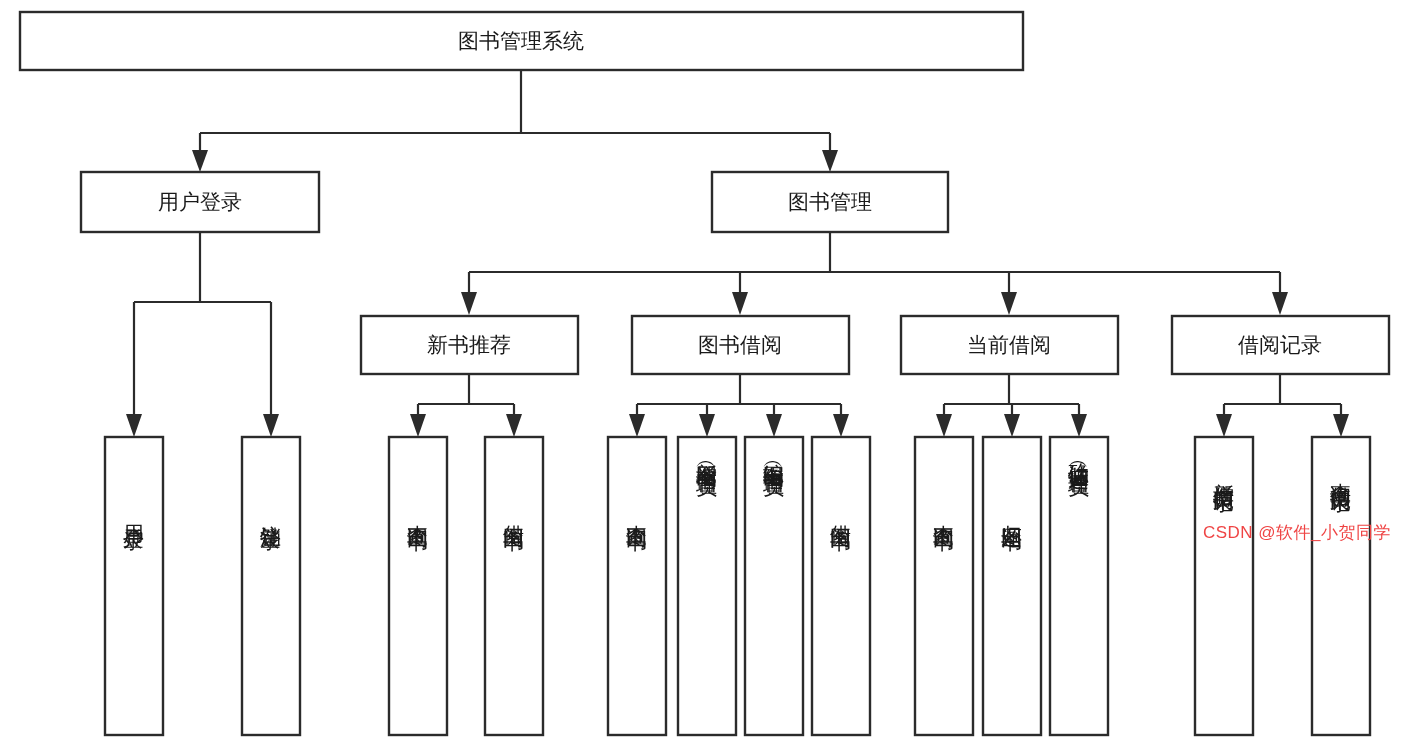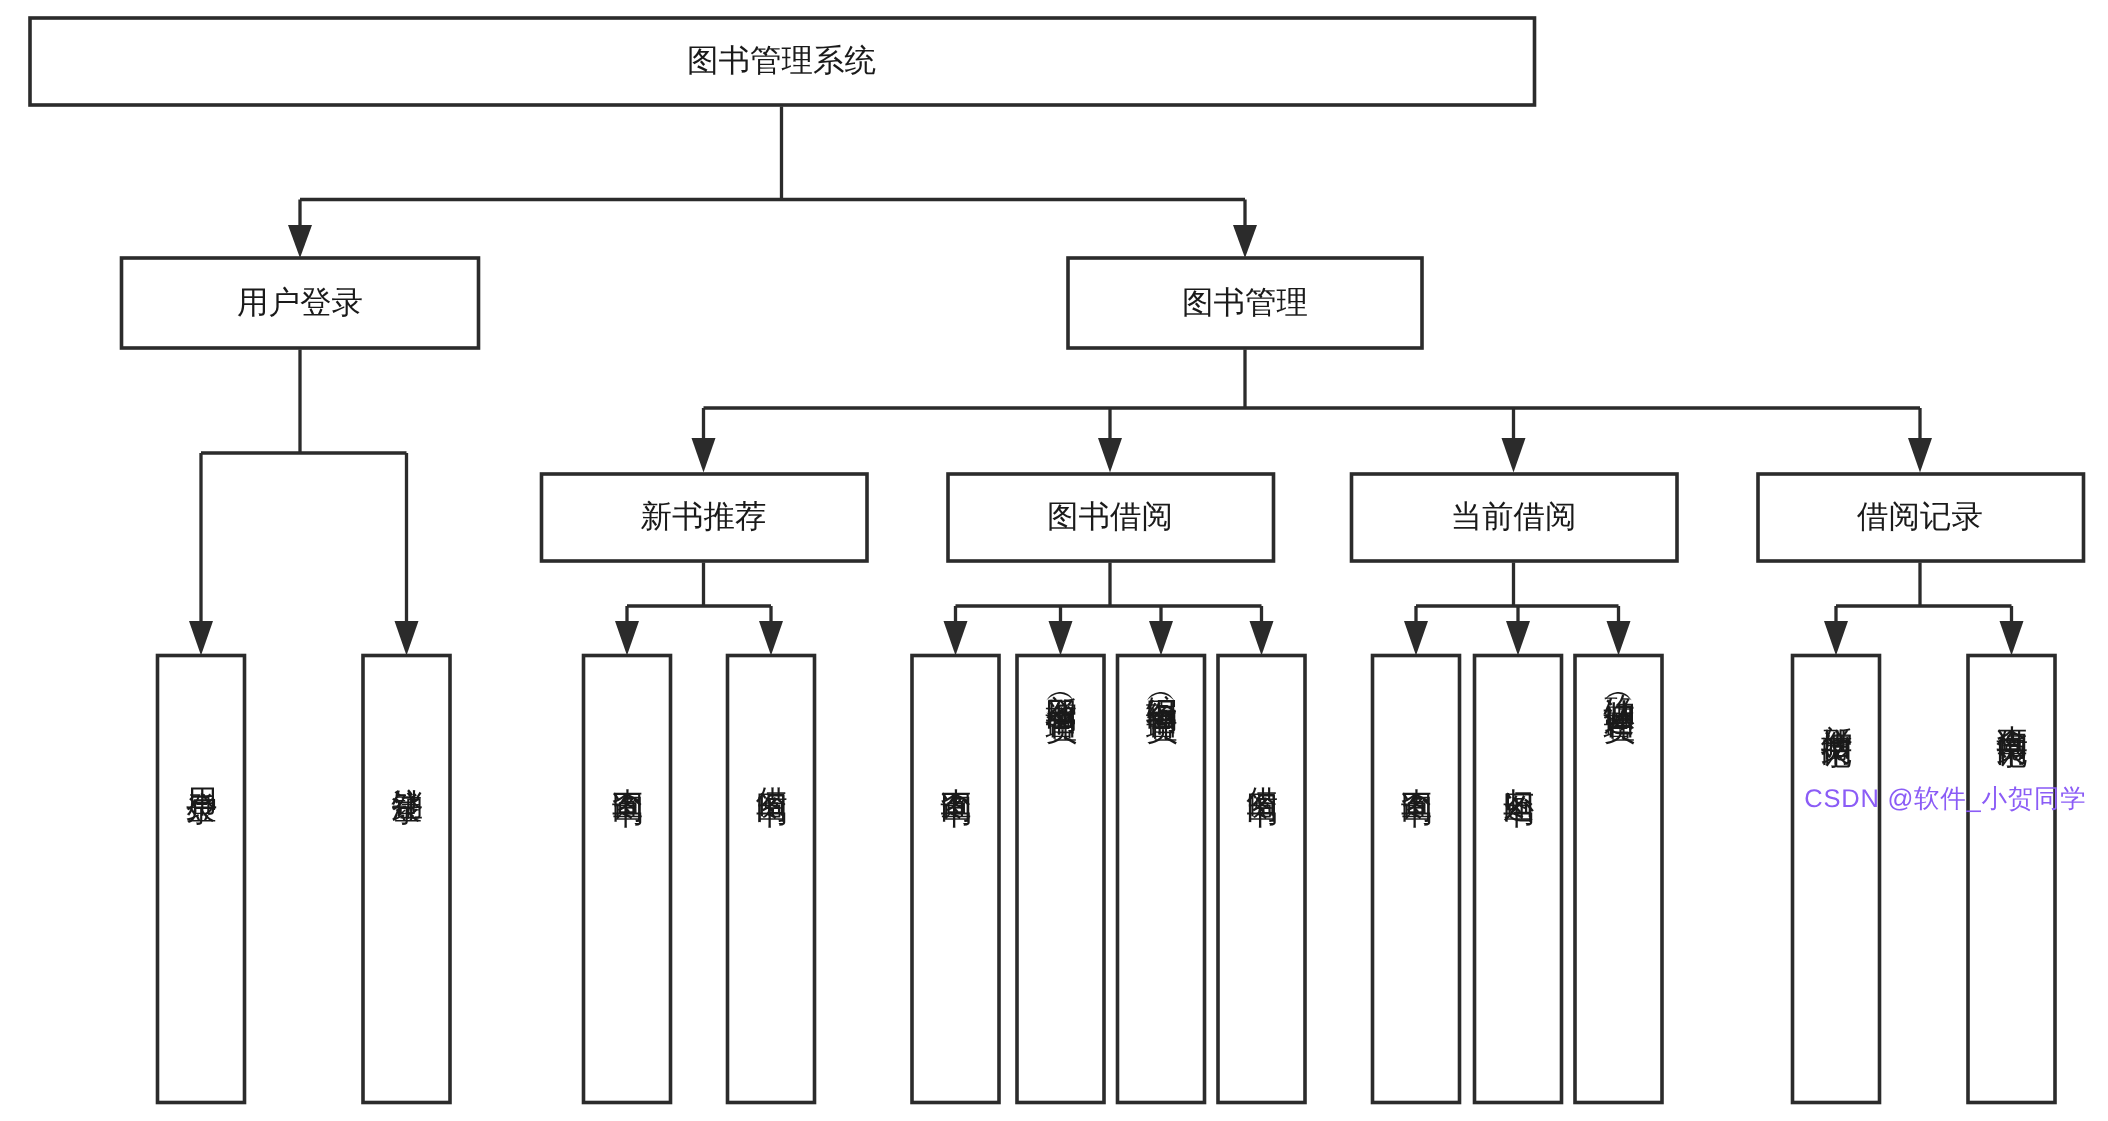--- a/index.html
+++ b/index.html
@@ -55,21 +55,21 @@
   .arrow-head {
     fill: #2b2b2b;
     stroke: none;
   }
   .watermark {
     position: absolute;
     right: 14px;
     bottom: 6px;
     font-family: "Liberation Sans", "DejaVu Sans", sans-serif;
     font-size: 17px;
-    color: #8b5cf6;
+    color: #ef4444;
     letter-spacing: 0.5px;
     white-space: nowrap;
     user-select: none;
   }
 </style>
 </head>
 <body>
 
 <div id="diagram-root">
 

